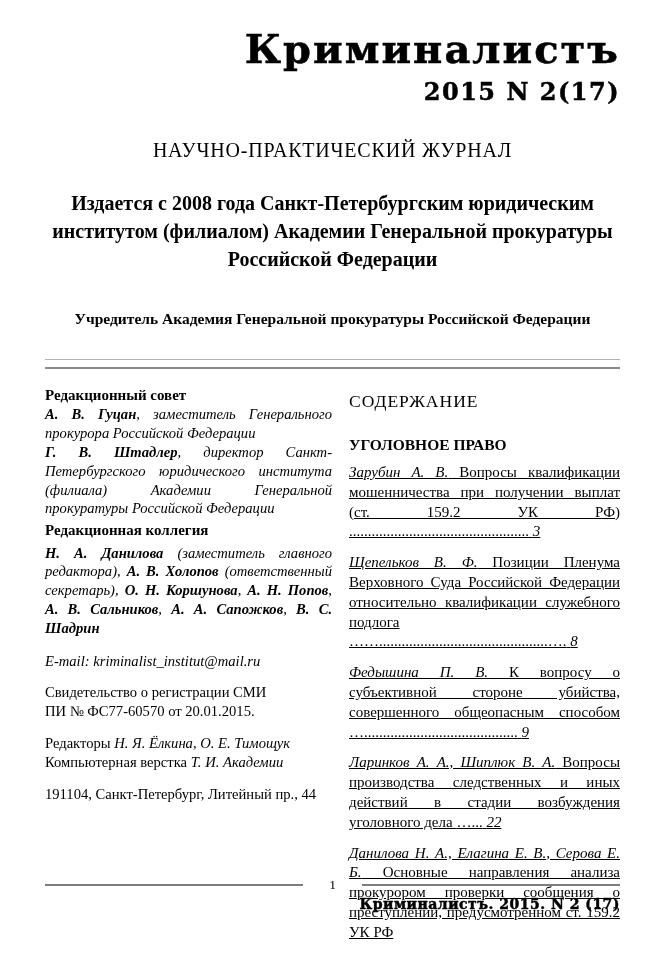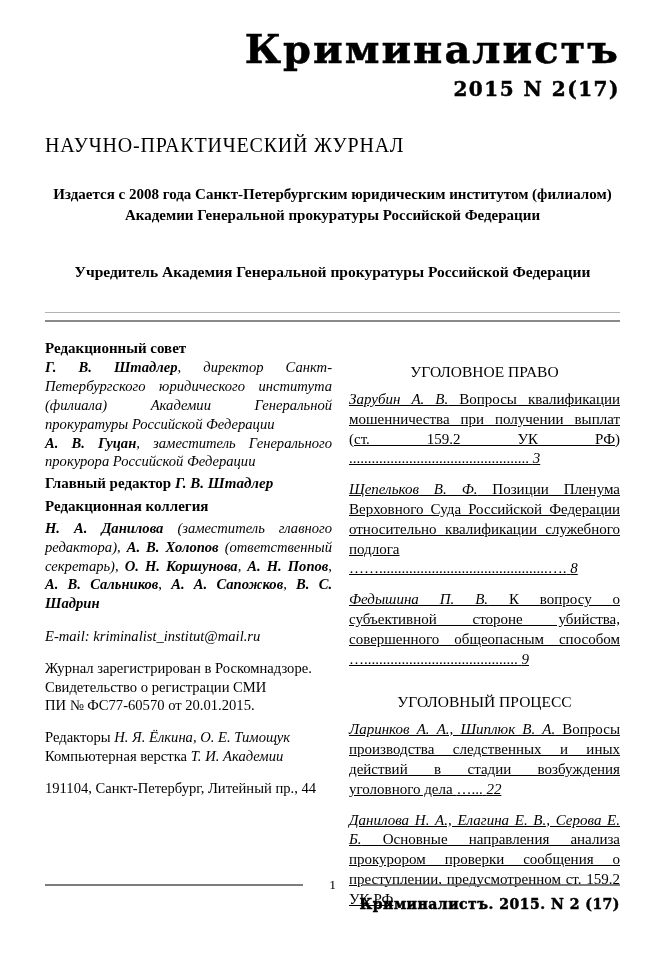--- a/index.html
+++ b/index.html
@@ -16,33 +16,34 @@
   .content { padding: 0 42px 0 45px; }
 
   
   .masthead { padding-top: 28px; text-align: right; }
   .display-font {
     font-family: "DejaVu Serif", serif;
     font-weight: 700;
     -webkit-text-stroke: 0.5px #000;
   }
   .journal-title { font-size: 40px; line-height: 1.05; letter-spacing: 2px; }
-  .issue-number { font-size: 20px; letter-spacing: 1.5px; margin-top: 7px; }
+  .issue-number { font-size: 24px; letter-spacing: 1.5px; margin-top: 7px; }
 
   .journal-type {
     margin-top: 33px;
+    text-align: center;
     font-size: 20px;
     letter-spacing: 0.8px;
   }
   .published-since {
     margin: 27px auto 0;
     max-width: 578px;
     text-align: center;
     font-weight: 700;
-    font-size: 15px;
+    font-size: 20px;
     line-height: 1.4;
   }
   .founder {
     margin-top: 37px;
     text-align: center;
     font-weight: 700;
     font-size: 15.5px;
   }
 
   
@@ -64,25 +65,24 @@
   .email-line { margin-top: 14px; font-style: italic; }
 
   
   .toc-heading {
     font-size: 17.5px;
     letter-spacing: 1px;
     margin-top: 5px;
     font-weight: 400;
   }
   .toc-section-title {
-    font-weight: 400;
+    font-weight: 700;
     font-size: 15.5px;
     margin-top: 24px;
     margin-bottom: 9px;
-    text-align: center;
   }
   .toc-entry {
     text-align: justify;
     font-size: 15px;
     line-height: 1.32;
     margin-bottom: 11px;
     word-break: break-word;
     text-decoration: underline;
   }
   .toc-entry .authors { font-style: italic; }
@@ -131,61 +131,59 @@
       <hr class="rule-thin">
       <hr class="rule-thick">
     </div>
 
     <div class="columns">
 
       <div class="col-left">
 
         <div class="heading-bold">Редакционный совет</div>
 
+        <p class="justified"><span class="bi">А. В. Гуцан</span><span class="it">, заместитель Генерального прокурора Российской Федерации</span></p>
         <p class="justified"><span class="bi">Г. В. Штадлер</span><span class="it">, директор Санкт-Петербургского юридического института (филиала) Академии Генеральной прокуратуры Российской Федерации</span></p>
-        <p class="justified"><span class="bi">А. В. Гуцан</span><span class="it">, заместитель Генерального прокурора Российской Федерации</span></p>
 
-        <p class="heading-bold mt-sm"><span>Главный редактор </span><span class="bi">Г. В. Штадлер</span></p>
 
         <div class="heading-bold mt-sm">Редакционная коллегия</div>
 
         <p class="justified mt-sm"><span class="bi">Н. А. Данилова</span><span class="it"> (заместитель главного редактора)</span><span>, </span><span class="bi">А. В. Холопов</span><span class="it"> (ответственный секретарь)</span><span>, </span><span class="bi">О. Н. Коршунова</span><span>, </span><span class="bi">А. Н. Попов</span><span>, </span><span class="bi">А. В. Сальников</span><span>, </span><span class="bi">А. А. Сапожков</span><span>, </span><span class="bi">В. С. Шадрин</span></p>
 
         <p class="email-line"><span>E-mail: </span><span>kriminalist_institut@mail.ru</span></p>
 
         <div class="mt-md">
-          <div>Журнал зарегистрирован в Роскомнадзоре.</div>
           <div>Свидетельство о регистрации СМИ</div>
           <div>ПИ № ФС77-60570  от 20.01.2015.</div>
         </div>
 
         <div class="mt-md">
           <div><span>Редакторы </span><span class="it">Н. Я. Ёлкина, О. Е. Тимощук</span></div>
           <div><span>Компьютерная верстка </span><span class="it">Т. И. Академии</span></div>
         </div>
 
 
 
         <p class="mt-md">191104, Санкт-Петербург, Литейный пр., 44</p>
 
       </div>
 
       <div class="col-right">
 
+        <div class="toc-heading">СОДЕРЖАНИЕ</div>
 
         <div class="toc-section-title">УГОЛОВНОЕ ПРАВО</div>
 
         <p class="toc-entry"><span class="authors">Зарубин А. В.</span><span> Вопросы квалификации мошенничества при получении выплат (ст. 159.2 УК РФ) </span><span class="leader">................................................</span> <span class="pg">3</span></p>
 
         <p class="toc-entry"><span class="authors">Щепельков В. Ф.</span><span> Позиции Пленума Верховного Суда Российской Федерации относительно квалификации служебного подлога </span><span class="leader">…….............................................….</span> <span class="pg">8</span></p>
 
 
         <p class="toc-entry"><span class="authors">Федышина П. В.</span><span> К вопросу о субъективной стороне убийства, совершенного общеопасным способом </span><span class="leader">….........................................</span> <span class="pg">9</span></p>
 
-        <div class="toc-section-title">УГОЛОВНЫЙ ПРОЦЕСС</div>
 
         <p class="toc-entry"><span class="authors">Ларинков А. А., Шиплюк В. А.</span><span> Вопросы производства следственных и иных действий в стадии возбуждения уголовного дела </span><span class="leader">…...</span> <span class="pg">22</span></p>
 
         <p class="toc-entry"><span class="authors">Данилова Н. А., Елагина Е. В., Серова Е. Б.</span><span> Основные направления анализа прокурором проверки сообщения о преступлении, предусмотренном ст. 159.2 УК РФ </span> </p>
 
       </div>
     </div>
   </div>
 
   <div class="footer">

